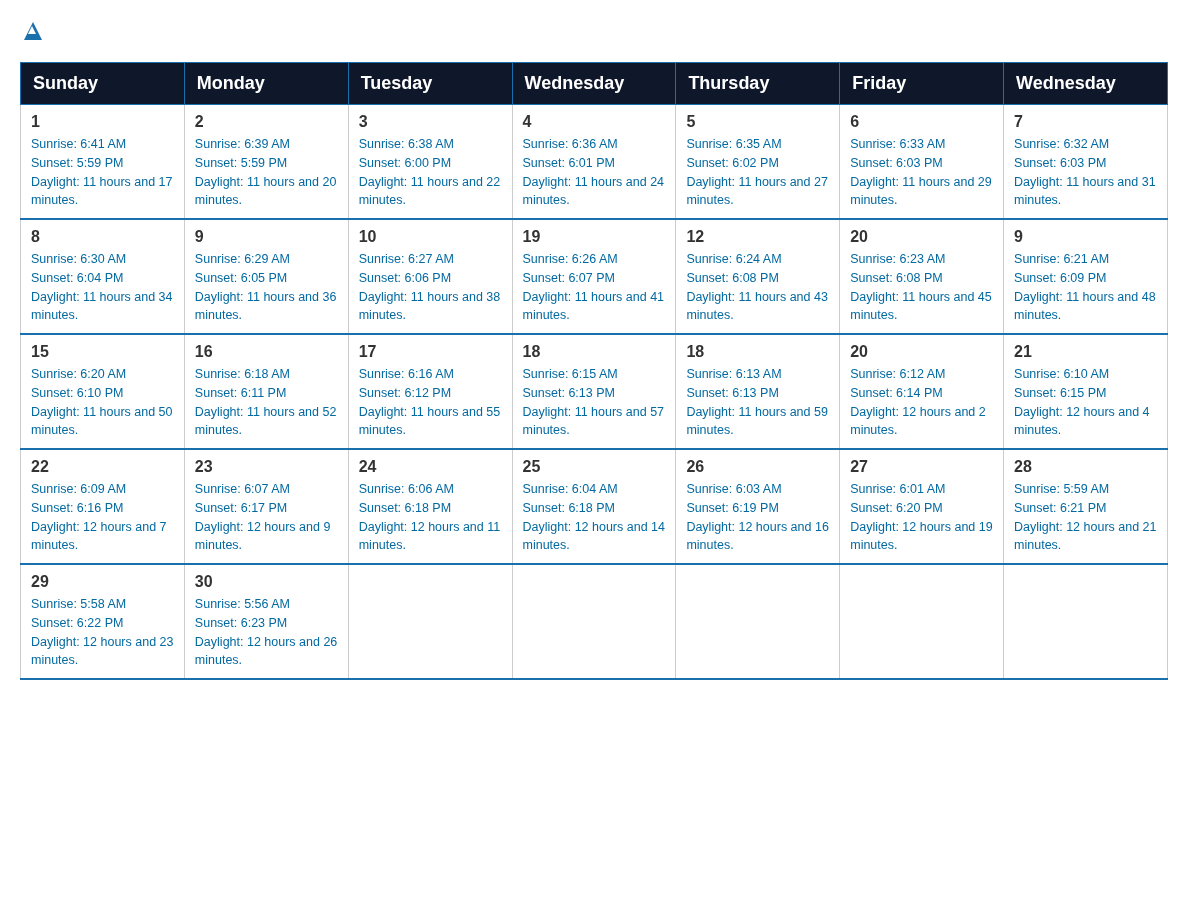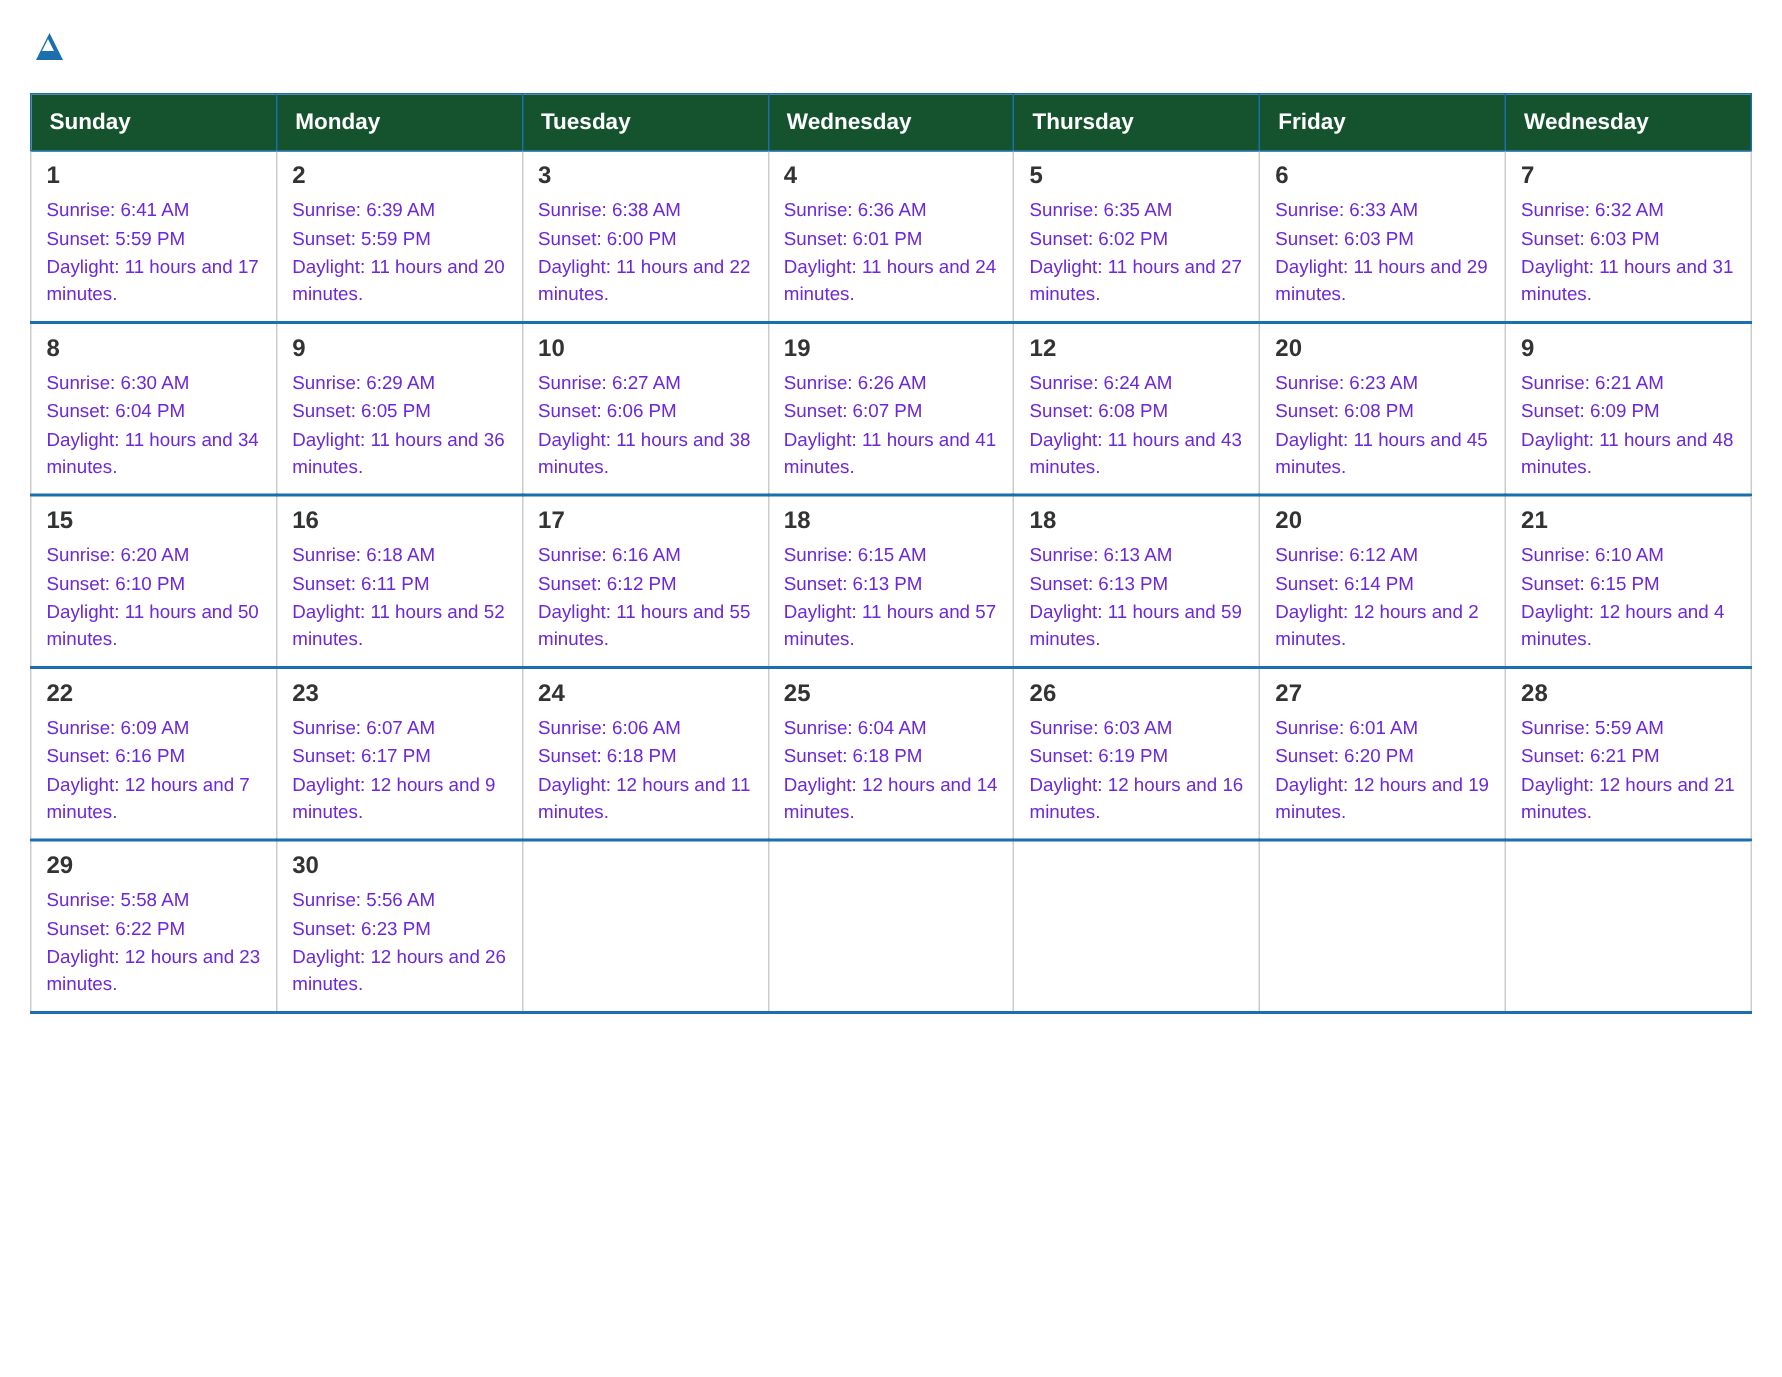--- a/index.html
+++ b/index.html
@@ -45,23 +45,23 @@
     .title-section h2 {
       font-size: 22px;
       font-weight: normal;
       color: #555;
     }
     .calendar {
       width: 100%;
       border-collapse: collapse;
     }
     .calendar thead tr th {
-      background-color: #14532d;
+      background-color: #0f172a;
       color: #fff;
-      font-size: 15px;
+      font-size: 18px;
       font-weight: bold;
       padding: 10px 12px;
       text-align: left;
       border: 1px solid #1a6fad;
     }
     .calendar tbody tr td {
       border: 1px solid #ccc;
       vertical-align: top;
       padding: 8px 10px;
       font-size: 13px;
@@ -73,21 +73,21 @@
     }
     .day-number {
       font-size: 16px;
       font-weight: bold;
       margin-bottom: 4px;
       display: block;
     }
     .day-detail {
       font-size: 12.5px;
       line-height: 1.5;
-      color: #6d28d9;
+      color: #0369a1;
     }
     .empty-cell {
       background: #fff;
     }
     .logo-wrapper {
       display: flex;
       flex-direction: column;
       align-items: flex-start;
     }
     .logo-line1 {

